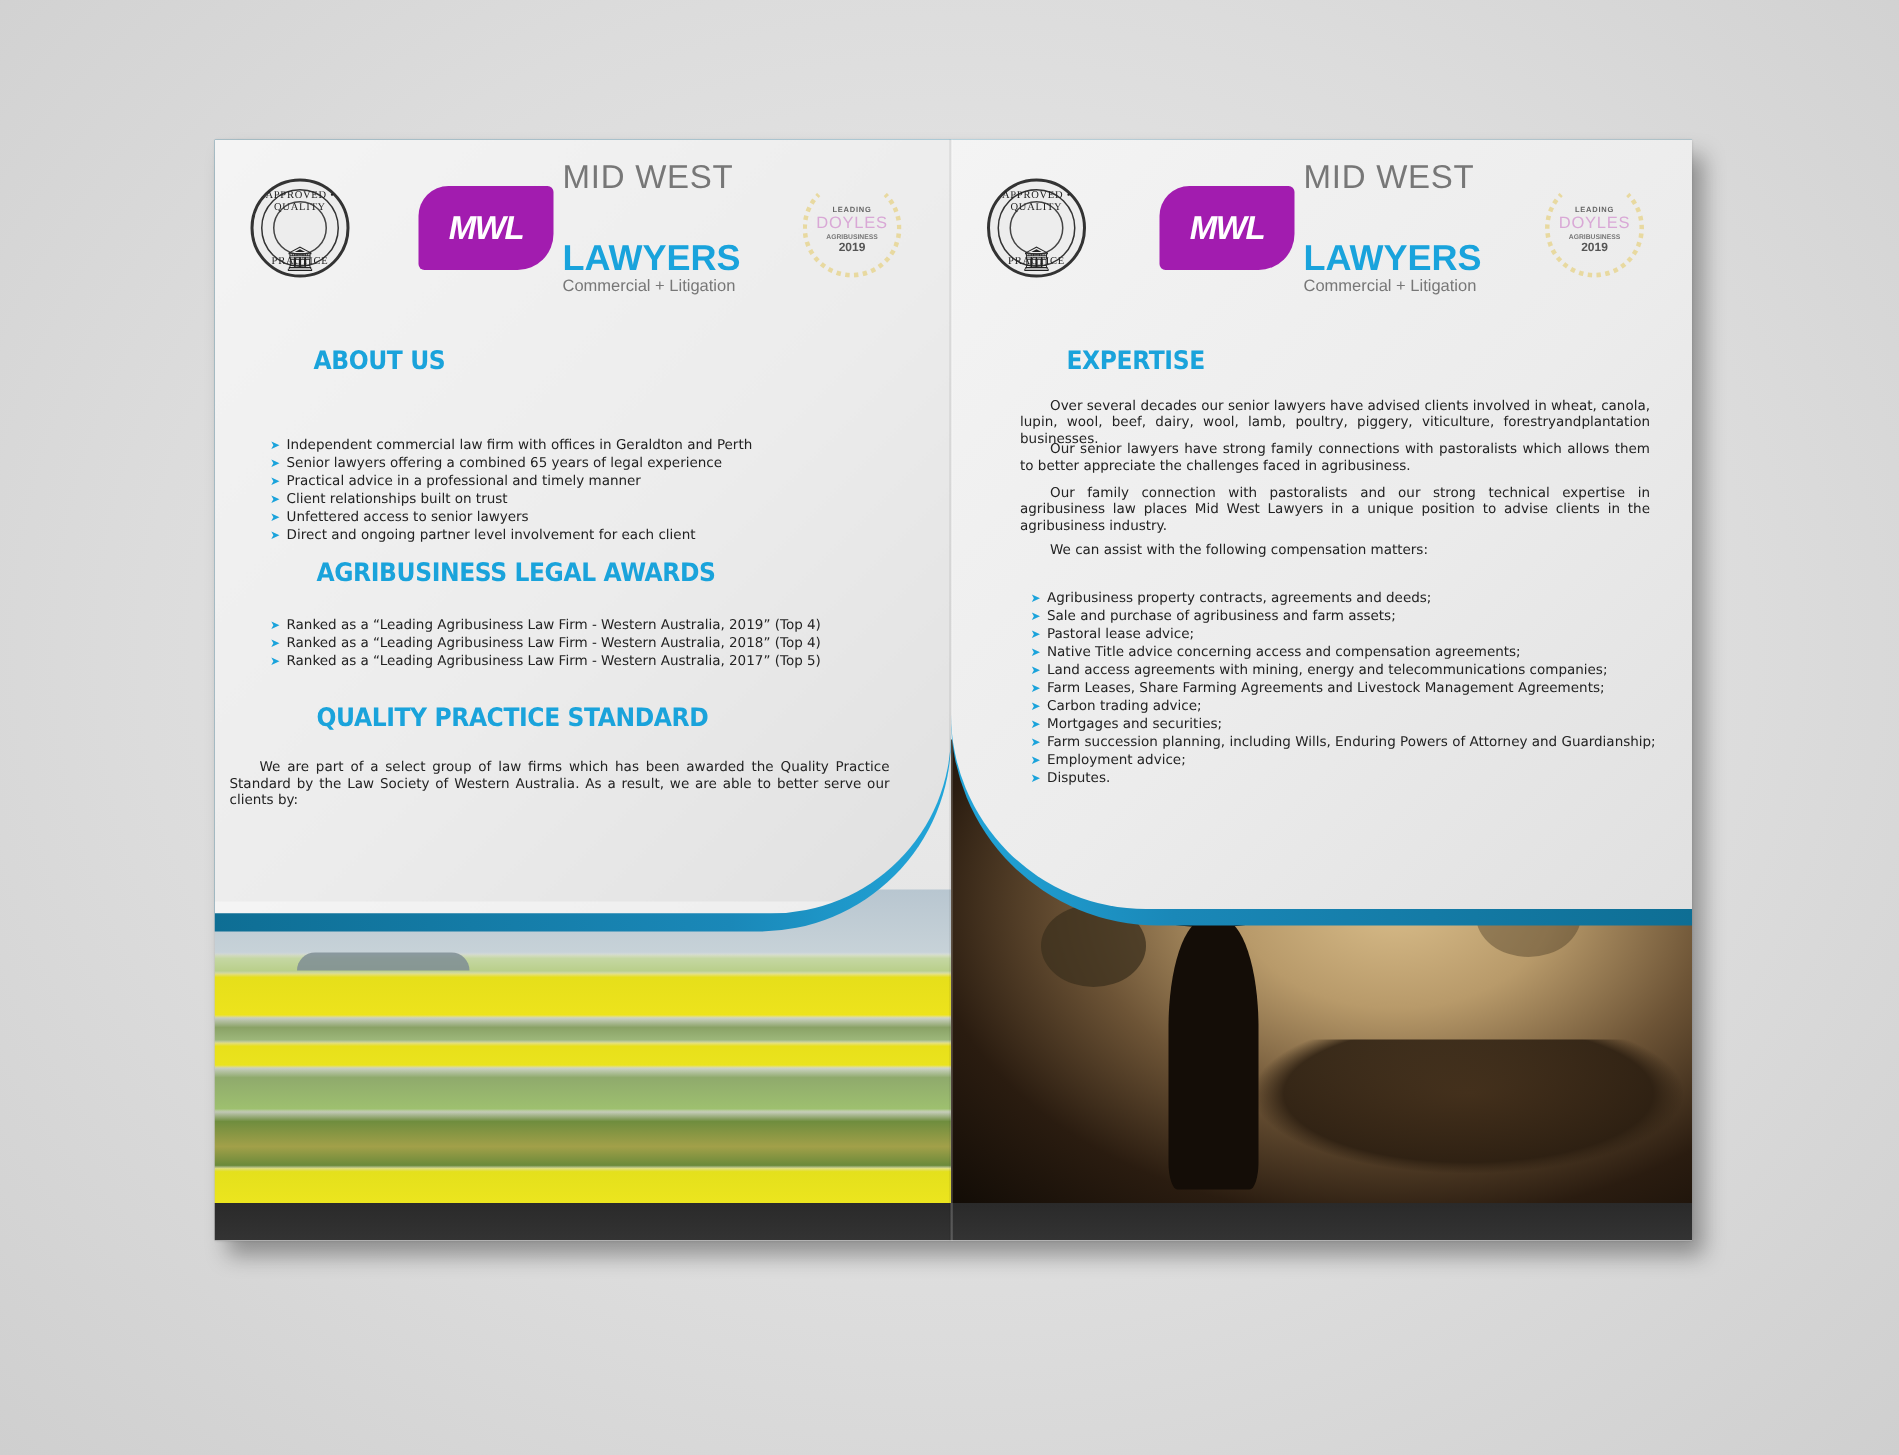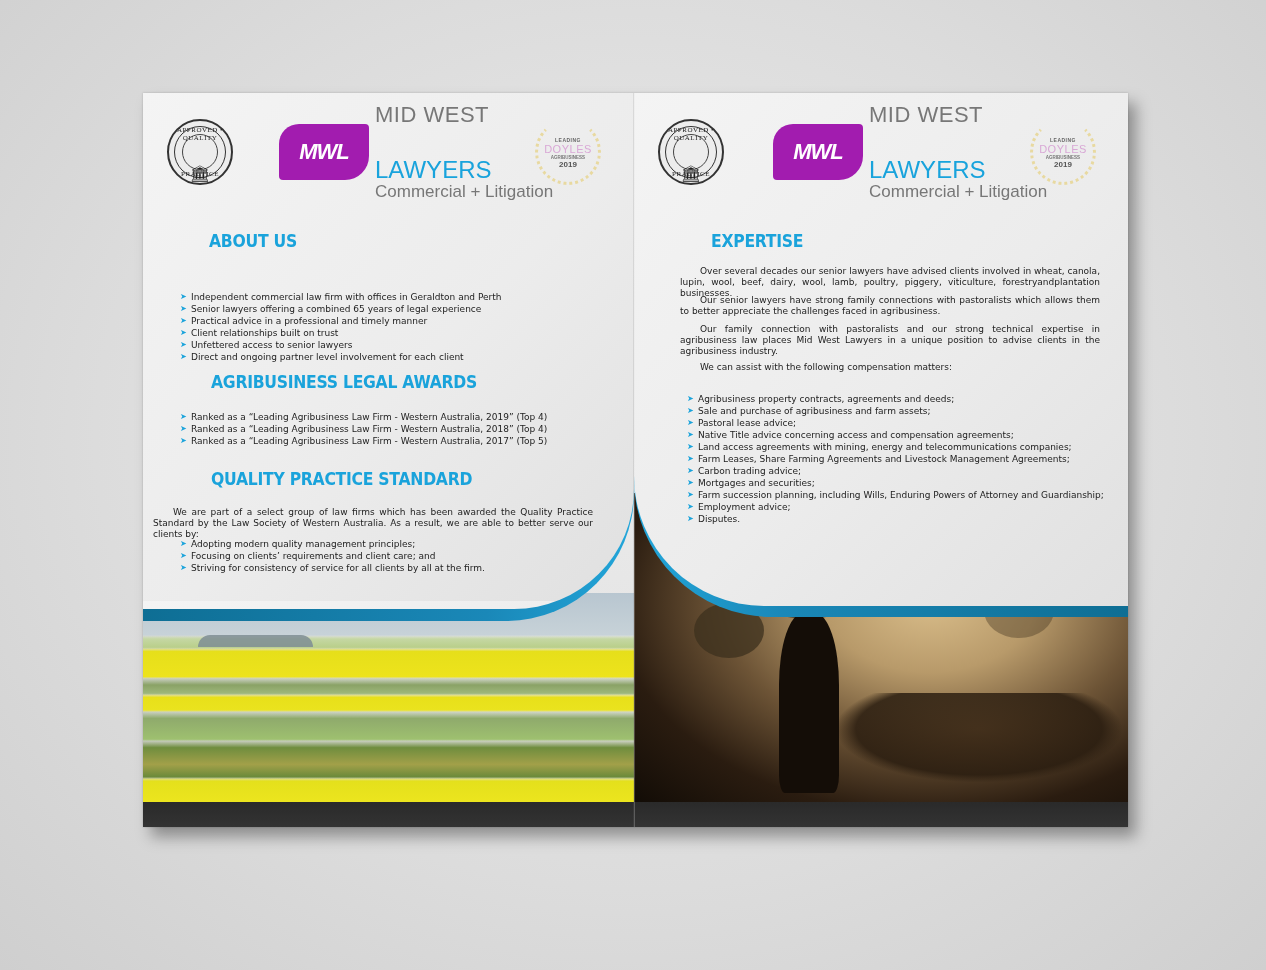--- a/index.html
+++ b/index.html
@@ -112,22 +112,22 @@
     .logo { position: absolute; top: 6px; height: 58px; display: flex; align-items: center; }
     .logo-mark {
       width: 90px; height: 56px; background: #a21caf; color: #fff;
       border-radius: 20px 4px 24px 4px;
       display: flex; align-items: center; justify-content: center;
       font-weight: bold; font-style: italic; font-size: 22px; letter-spacing: -1px;
       margin-right: 6px;
     }
     .logo-text { display: flex; flex-direction: column; line-height: 1; }
     .logo-line1 { color: #777; font-size: 22px; letter-spacing: 0.5px; }
-    .logo-line2 { color: #19a3dc; font-size: 24px; font-weight: normal; margin-top: 32px; }
-    .logo-line3 { color: #777; font-size: 17px; margin-top: 1px; }
+    .logo-line2 { color: #19a3dc; font-size: 24px; font-weight: bold; margin-top: 32px; }
+    .logo-line3 { color: #777; font-size: 11px; margin-top: 1px; }
 
     .award {
       position: absolute; top: 0; width: 70px; height: 72px; text-align: center;
       display: flex; flex-direction: column; align-items: center; justify-content: center;
     }
     .laurel {
       position: absolute; top: 2px; width: 66px; height: 66px; border-radius: 50%;
       border: 3px dotted #e8d9a0; border-top-color: transparent;
     }
     .award-top { font-size: 5px; color: #666; letter-spacing: 0.5px; font-weight: bold; }
@@ -200,25 +200,20 @@
 
     <div class="h1" style="left:68px; top:279px;">AGRIBUSINESS LEGAL AWARDS</div>
     <ul class="list" style="left:37px; top:318px; width:430px;">
       <li>Ranked as a “Leading Agribusiness Law Firm - Western Australia, 2019” (Top 4)</li>
       <li>Ranked as a “Leading Agribusiness Law Firm - Western Australia, 2018” (Top 4)</li>
       <li>Ranked as a “Leading Agribusiness Law Firm - Western Australia, 2017” (Top 5)</li>
     </ul>
 
     <div class="h1" style="left:68px; top:376px;">QUALITY PRACTICE STANDARD</div>
     <div class="para" style="left:10px; top:414px; width:440px;">We are part of a select group of law firms which has been awarded the Quality Practice Standard by the Law Society of Western Australia. As a result, we are able to better serve our clients by:</div>
-    <ul class="list" style="left:37px; top:445px; width:400px;">
-      <li>Adopting modern quality management principles;</li>
-      <li>Focusing on clients’ requirements and client care; and</li>
-      <li>Striving for consistency of service for all clients by all at the firm.</li>
-    </ul>
   </div>
 
   <div class="page right">
     <div class="photo photo-cattle">
       <div class="tree" style="left:60px; top:110px;"></div>
       <div class="tree" style="left:350px; top:90px; opacity:0.5;"></div>
       <div class="herd"></div>
       <div class="hat"></div>
       <div class="rider"></div>
     </div>

